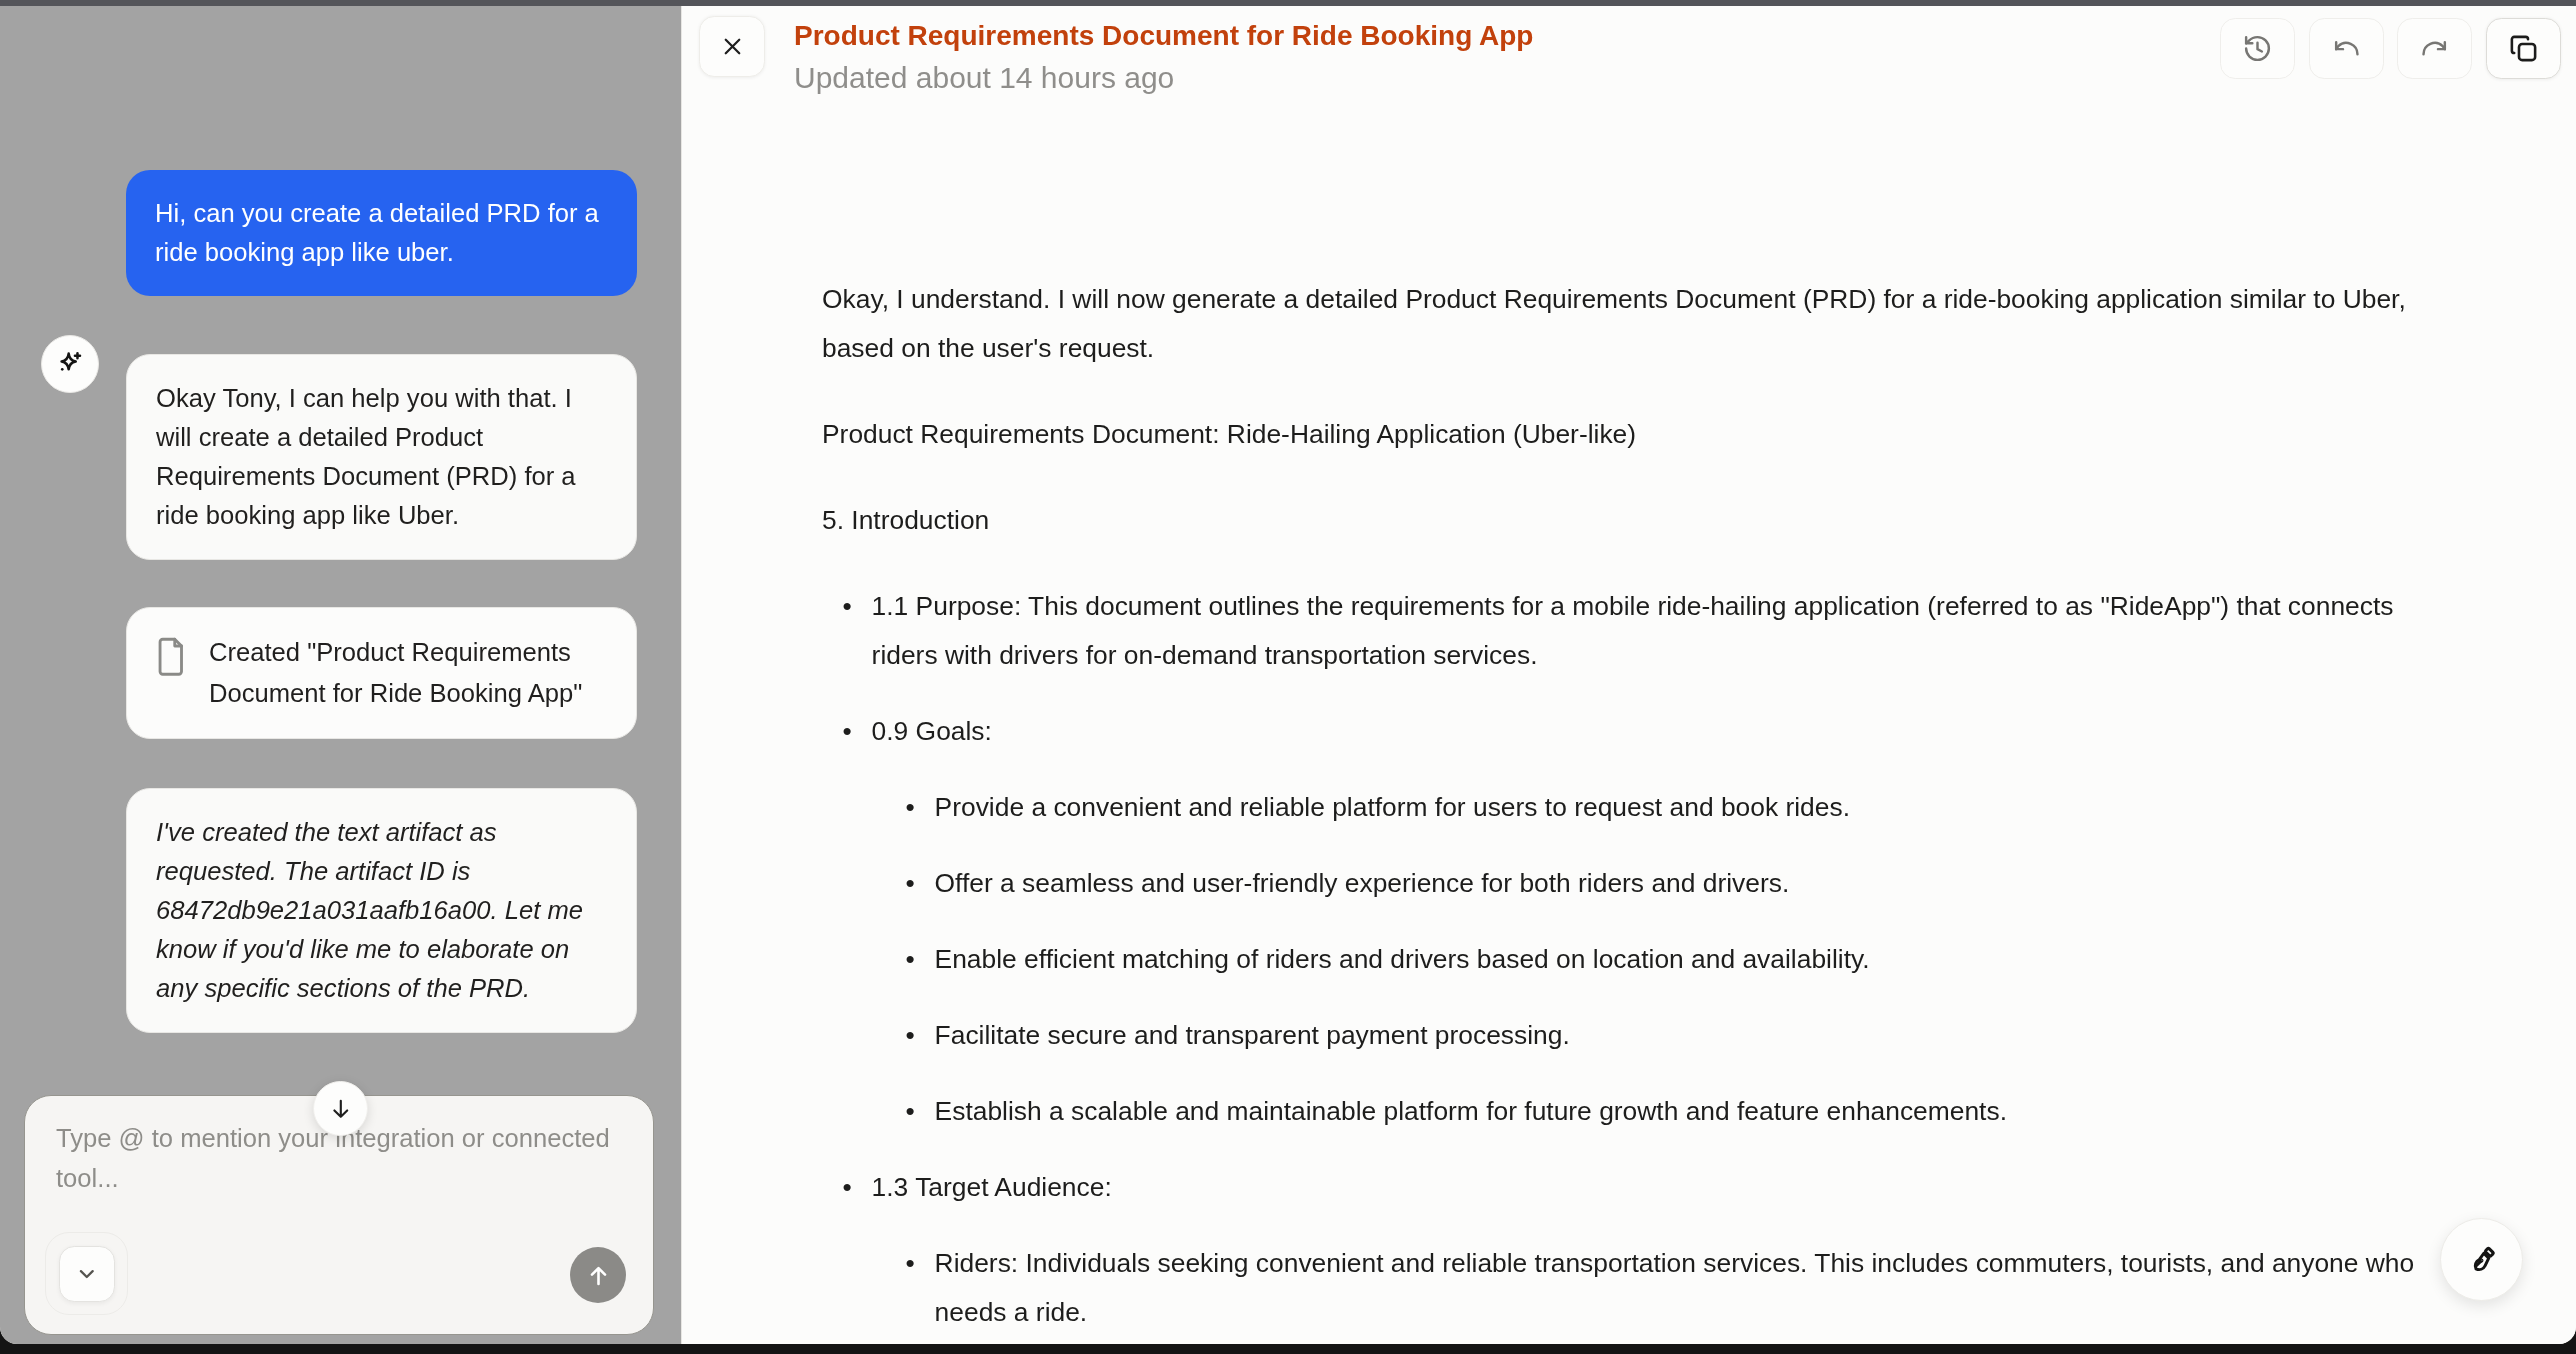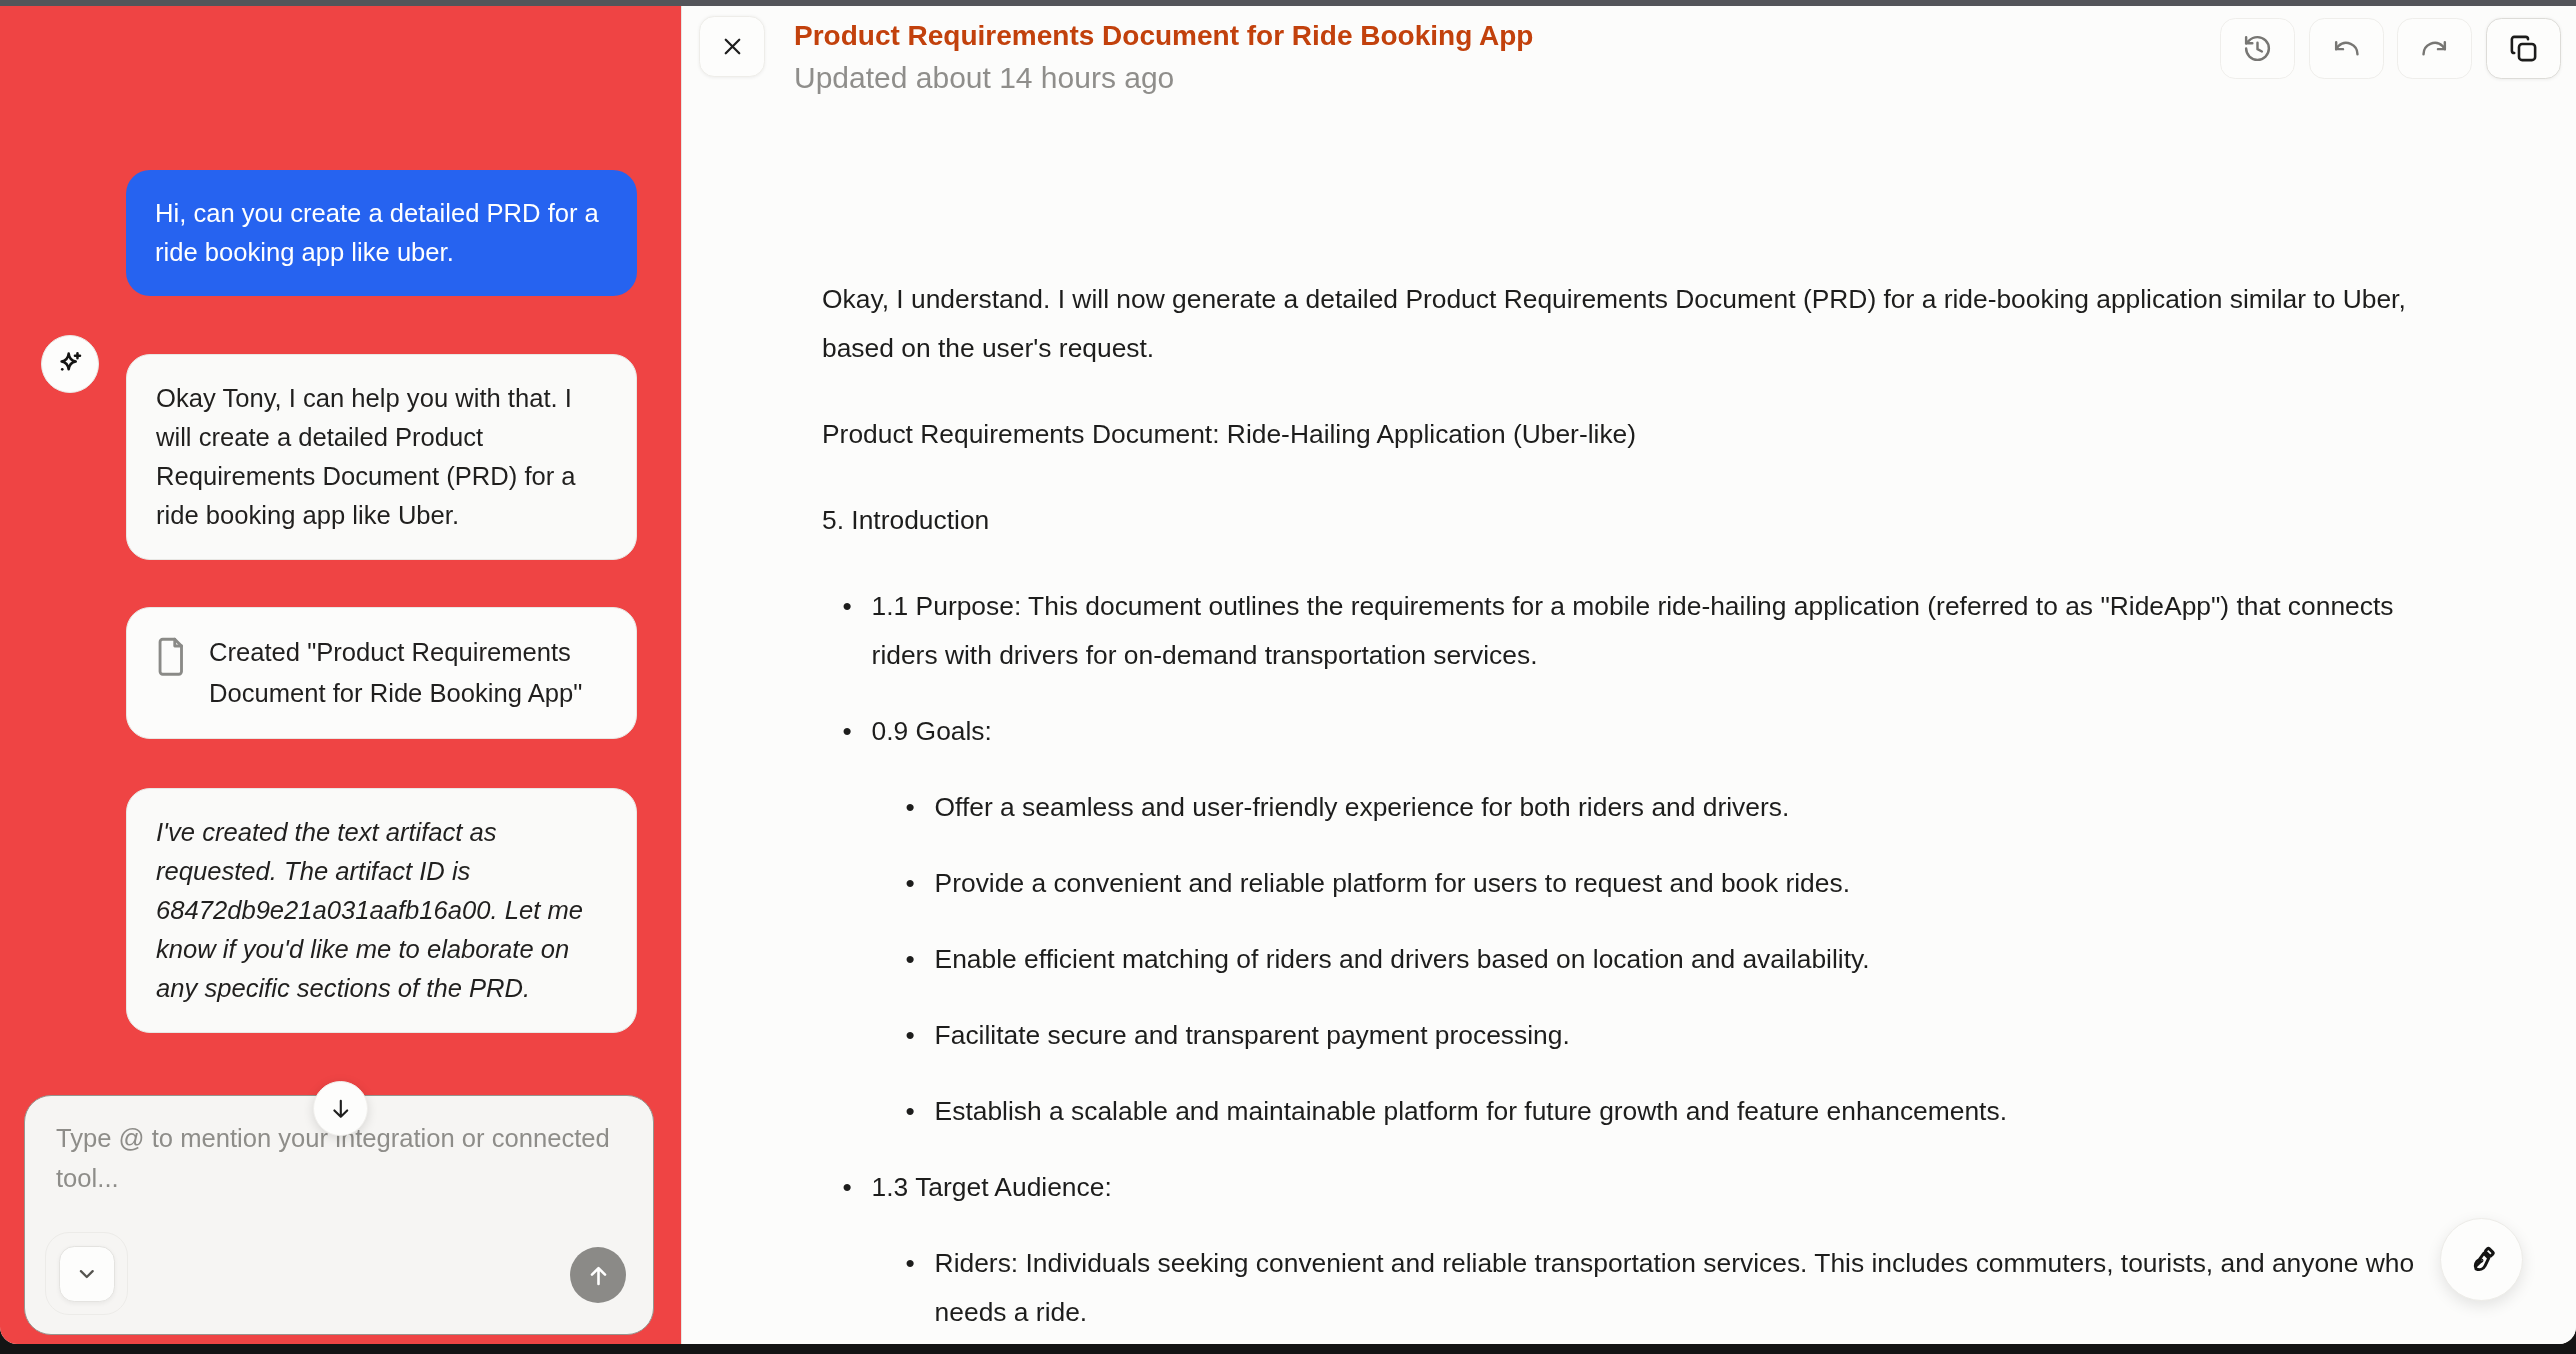--- a/index.html
+++ b/index.html
@@ -4,21 +4,21 @@
 <style>
   * { box-sizing: border-box; margin: 0; padding: 0; }
   html, body { width: 2576px; height: 1354px; overflow: hidden; background: #141414;
     font-family: "Liberation Sans", "DejaVu Sans", sans-serif; }
 
   .top-strip { position: absolute; left: 0; top: 0; width: 2576px; height: 6px; background: #54555a; z-index: 60; }
   .window { position: absolute; left: 0; top: 6px; width: 2576px; height: 1338px;
     background: #f4f3f1; border-radius: 0 0 17px 17px; overflow: hidden; }
 
   
-  .sidebar { position: absolute; left: 0; top: 0; width: 681px; height: 100%; background: #ef4444; }
+  .sidebar { position: absolute; left: 0; top: 0; width: 681px; height: 100%; background: #a3a3a3; }
   .divider { position: absolute; left: 681px; top: 0; width: 1.7px; height: 100%; background: #e7e6e3; }
 
   .bubble { position: absolute; left: 126px; width: 511px; border-radius: 24px;
     font-size: 25.6px; line-height: 39px; padding: 24px 29px; }
   .bubble-user { top: 164px; background: #2663f0; color: #ffffff; }
   .bubble-assistant { background: #fafaf9; border: 1.7px solid #e8e7e4; color: #201f1e; }
   .bubble-a1 { top: 348px; }
   .bubble-a2 { top: 782px; font-style: italic; }
 
   .avatar { position: absolute; left: 41px; top: 329px; width: 58px; height: 58px; border-radius: 50%;
@@ -199,22 +199,22 @@
       </button>
     </div>
 
     <div class="doc">
         <p>Okay, I understand. I will now generate a detailed Product Requirements Document (PRD) for a ride-booking application similar to Uber, based on the user's request.</p>
         <p>Product Requirements Document: Ride-Hailing Application (Uber-like)</p>
         <p>5. Introduction</p>
         <ul>
           <li><span>1.1 Purpose: This document outlines the requirements for a mobile ride-hailing application (referred to as "RideApp") that connects riders with drivers for on-demand transportation services.</span></li>
           <li><span>0.9 Goals:</span><ul>
+              <li>Provide a convenient and reliable platform for users to request and book rides.</li>
               <li>Offer a seamless and user-friendly experience for both riders and drivers.</li>
-              <li>Provide a convenient and reliable platform for users to request and book rides.</li>
               <li>Enable efficient matching of riders and drivers based on location and availability.</li>
               <li>Facilitate secure and transparent payment processing.</li>
               <li>Establish a scalable and maintainable platform for future growth and feature enhancements.</li>
             </ul></li>
           <li><span>1.3 Target Audience:</span><ul>
               <li>Riders: Individuals seeking convenient and reliable transportation services. This includes commuters, tourists, and anyone who needs a ride.</li>
             </ul></li>
         </ul>
       </div>
 

